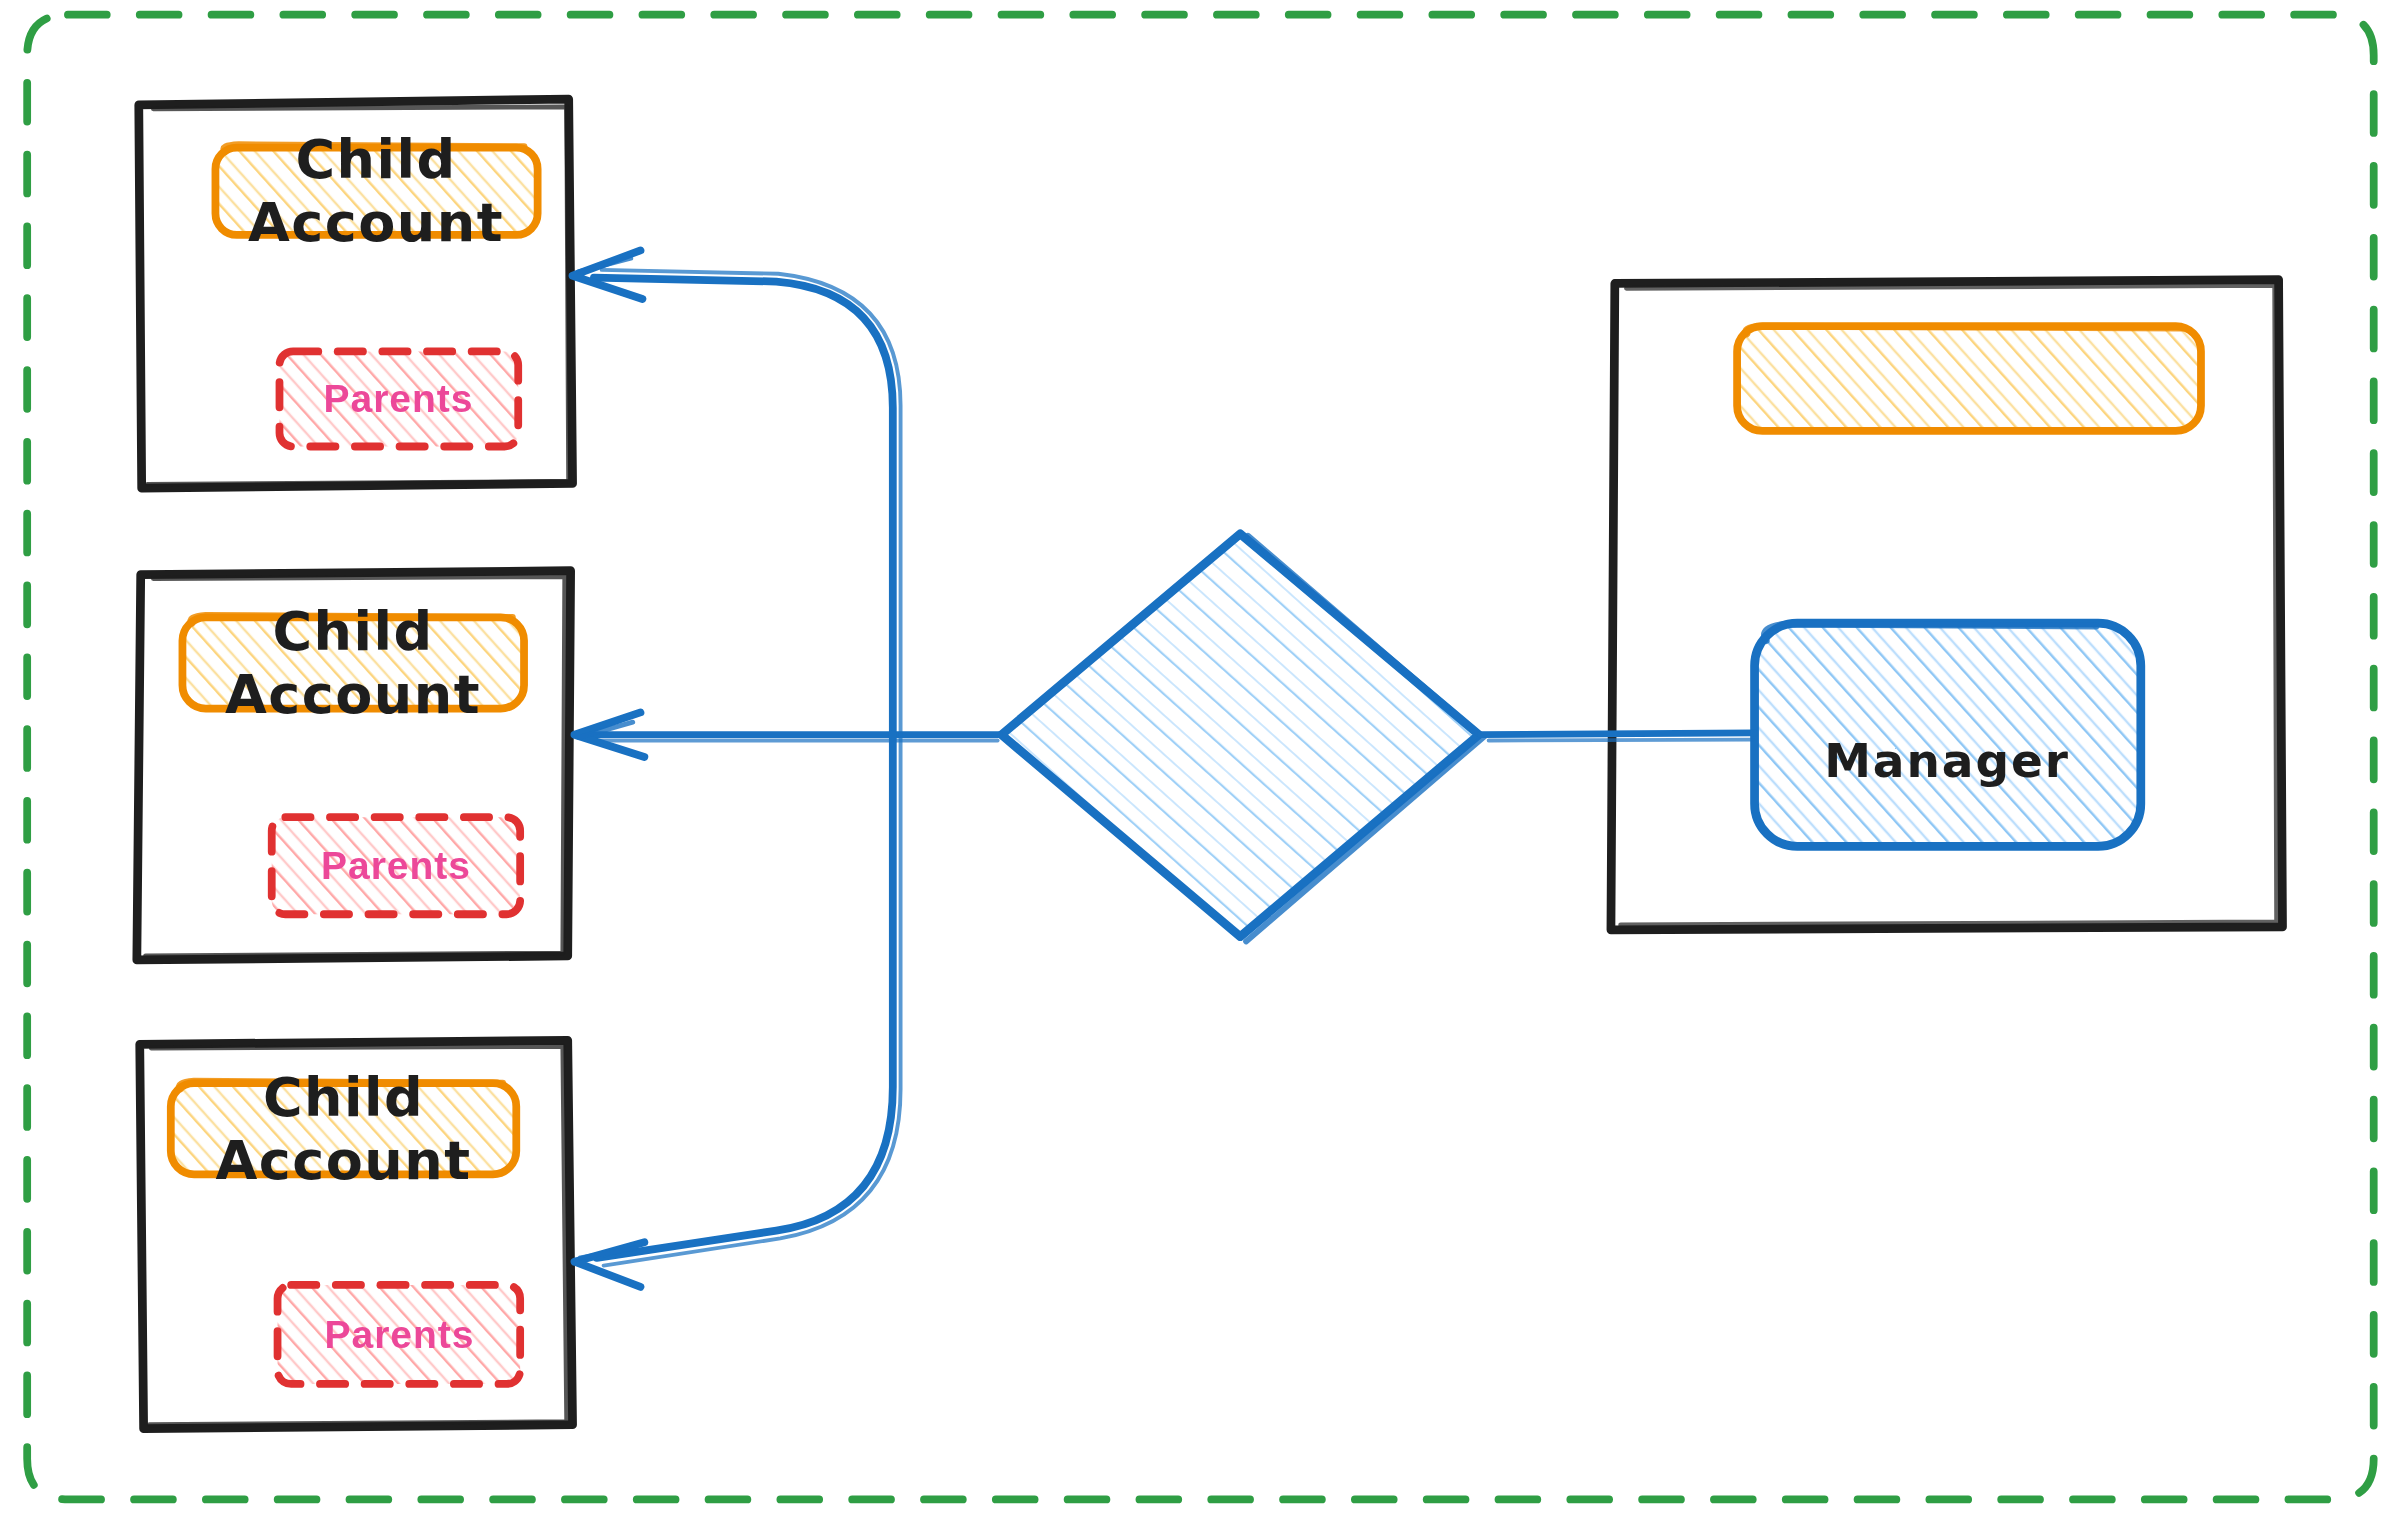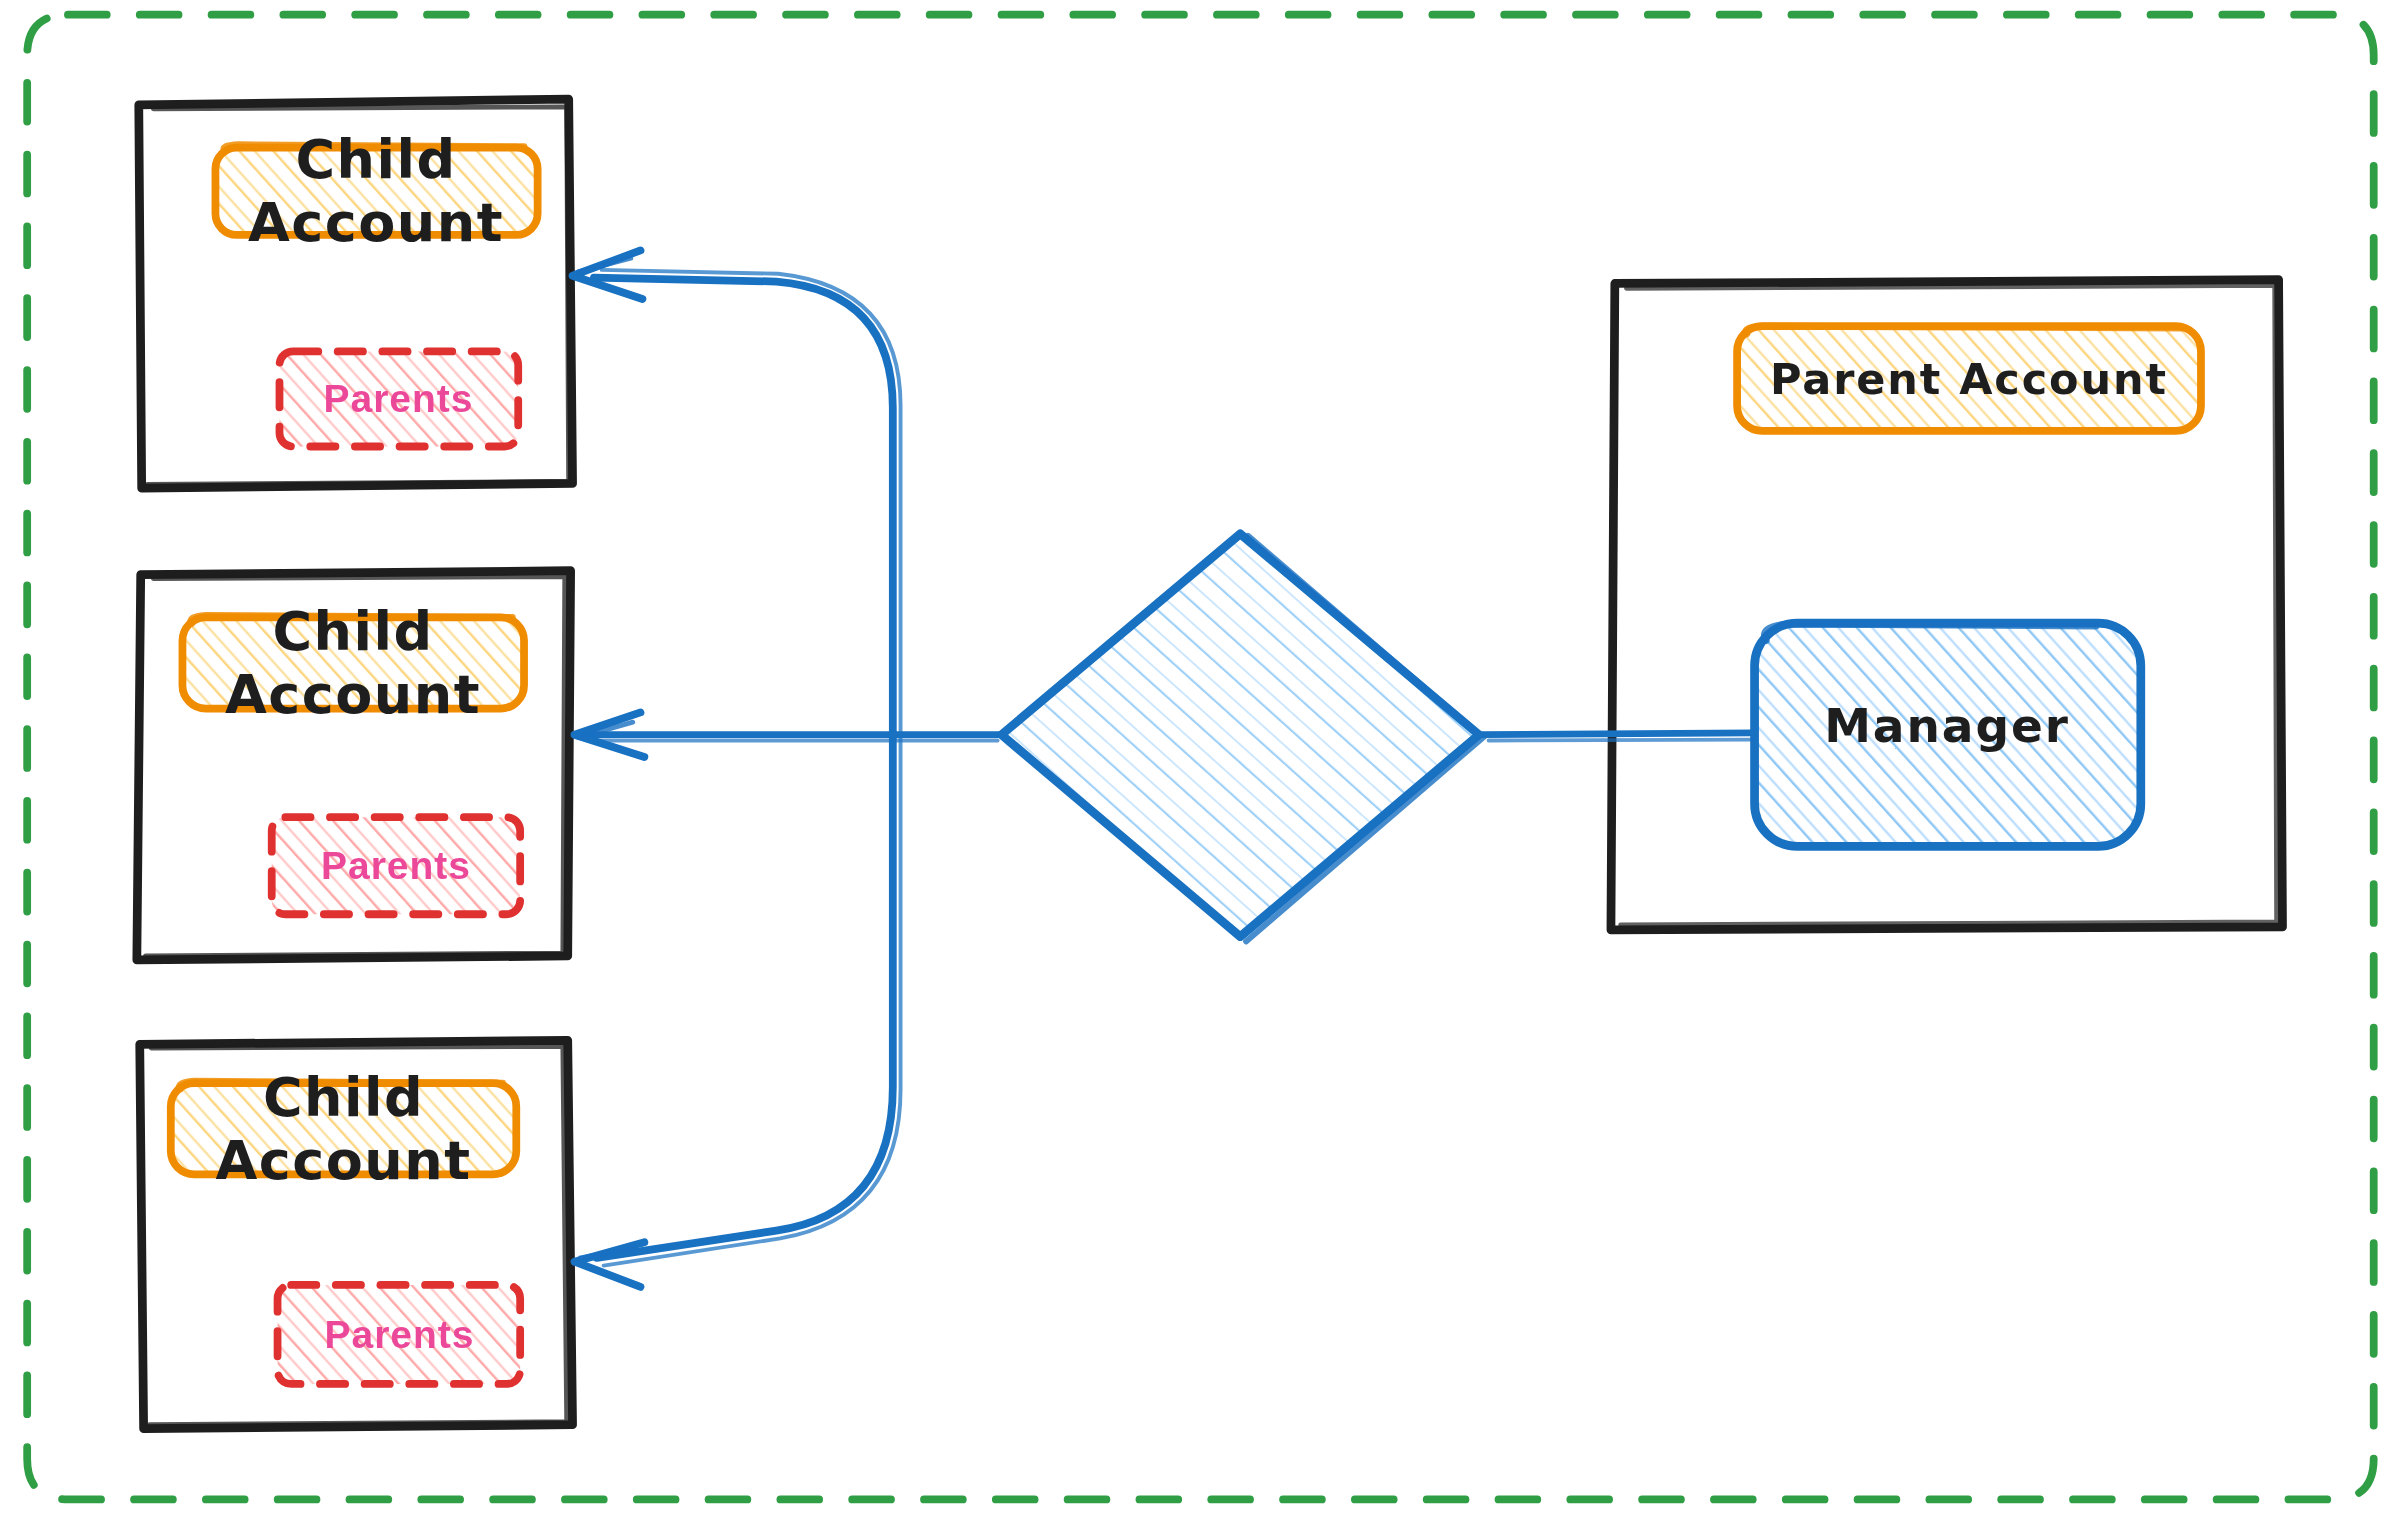--- a/index.html
+++ b/index.html
@@ -194,18 +194,17 @@
 
   <div class="lbl lbl-child" style="left:215px; top:147px; width:322px; height:87px;">Child Account</div>
   <div class="lbl lbl-parents" style="left:279px; top:351px; width:239px; height:95px;">Parents</div>
 
   <div class="lbl lbl-child" style="left:182px; top:617px; width:342px; height:91px;">Child Account</div>
   <div class="lbl lbl-parents" style="left:272px; top:817px; width:248px; height:97px;">Parents</div>
 
   <div class="lbl lbl-child" style="left:171px; top:1083px; width:345px; height:91px;">Child Account</div>
   <div class="lbl lbl-parents" style="left:278px; top:1285px; width:243px; height:99px;">Parents</div>
 
-  <div class="lbl lbl-parent-acct" style="left:1737px; top:326px; width:464px; height:105px;">Parent Account</div>
-  <div class="lbl lbl-manager" style="left:1754px; top:614px; width:386px; height:223px;">Manager</div>
+  <div class="lbl lbl-manager" style="left:1754px; top:649px; width:386px; height:223px;">Manager</div>
 
 
 </div>
 
 
 </body></html>

